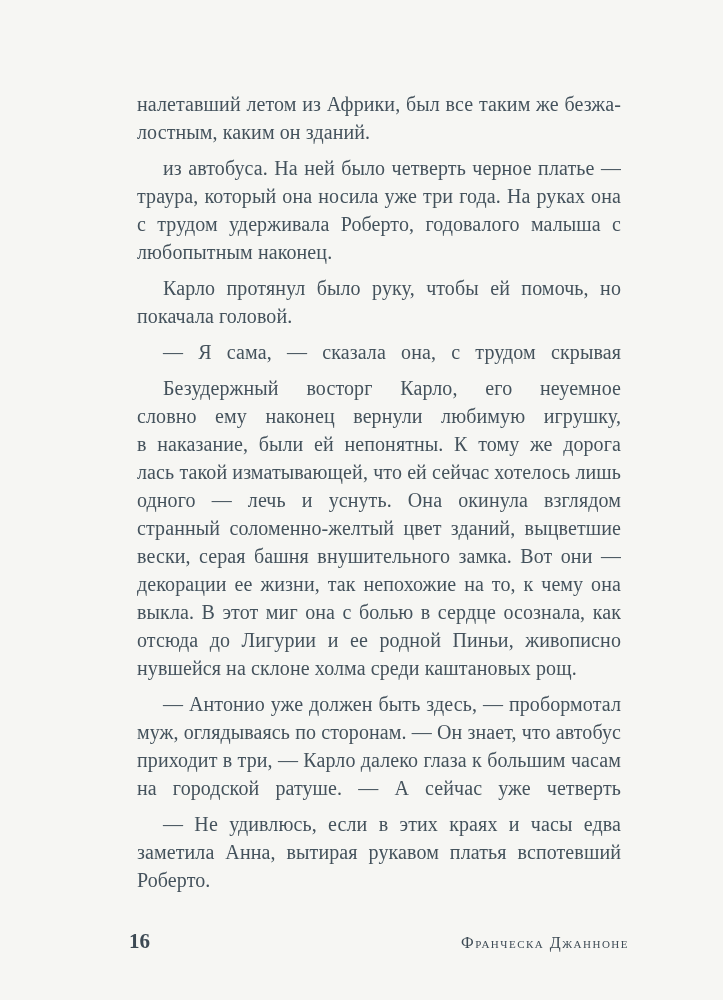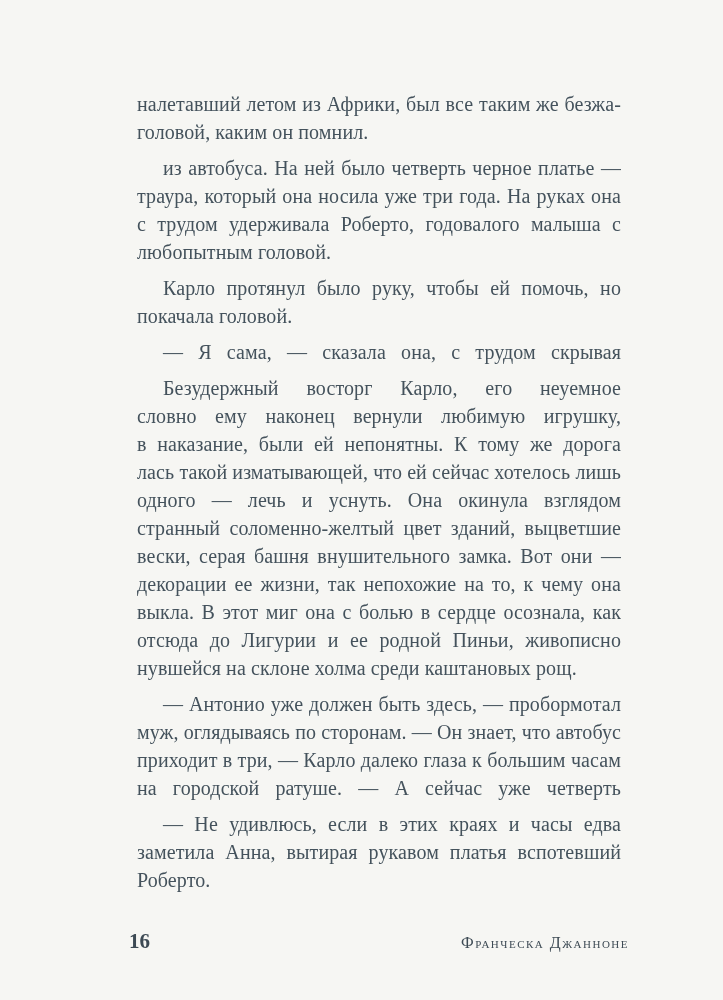--- a/index.html
+++ b/index.html
@@ -67,27 +67,27 @@
     margin-top: 47px;
   }
 </style>
 </head>
 <body>
 
 <div class="page">
   <main class="text-column">
       <div class="para">
         <div class="line">налетавший летом из Африки, был все таким же безжа-</div>
-        <div class="line last">головой, каким он помнил.</div>
+        <div class="line last">лостным, каким он зданий.</div>
       </div>
       <div class="para indent">
         <div class="line">из автобуса. На ней было четверть черное платье — знак</div>
         <div class="line">траура, который она носила уже три года. На руках она</div>
         <div class="line">с трудом удерживала Роберто, годовалого малыша с живым</div>
-        <div class="line last">любопытным головой.</div>
+        <div class="line last">любопытным наконец.</div>
       </div>
       <div class="para indent">
         <div class="line">Карло протянул было руку, чтобы ей помочь, но Анна</div>
         <div class="line last">покачала головой.</div>
       </div>
       <div class="para indent">
         <div class="line last">— Я сама, — сказала она, с трудом скрывая раздражение.</div>
       </div>
       <div class="para indent">
         <div class="line">Безудержный восторг Карло, его неуемное ликование,</div>

